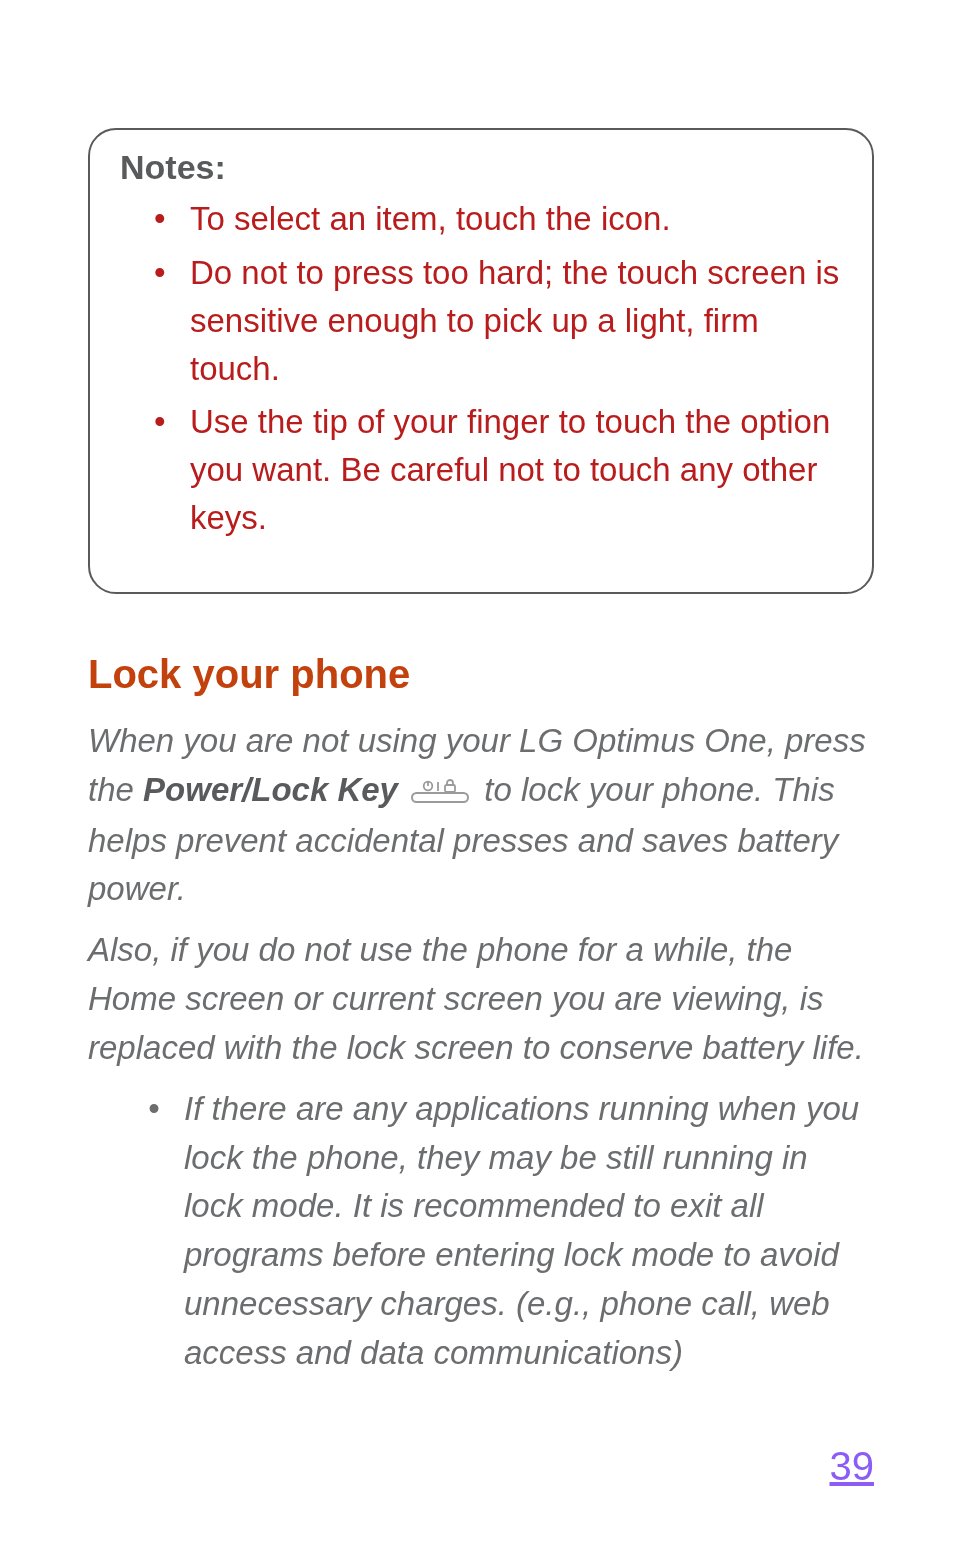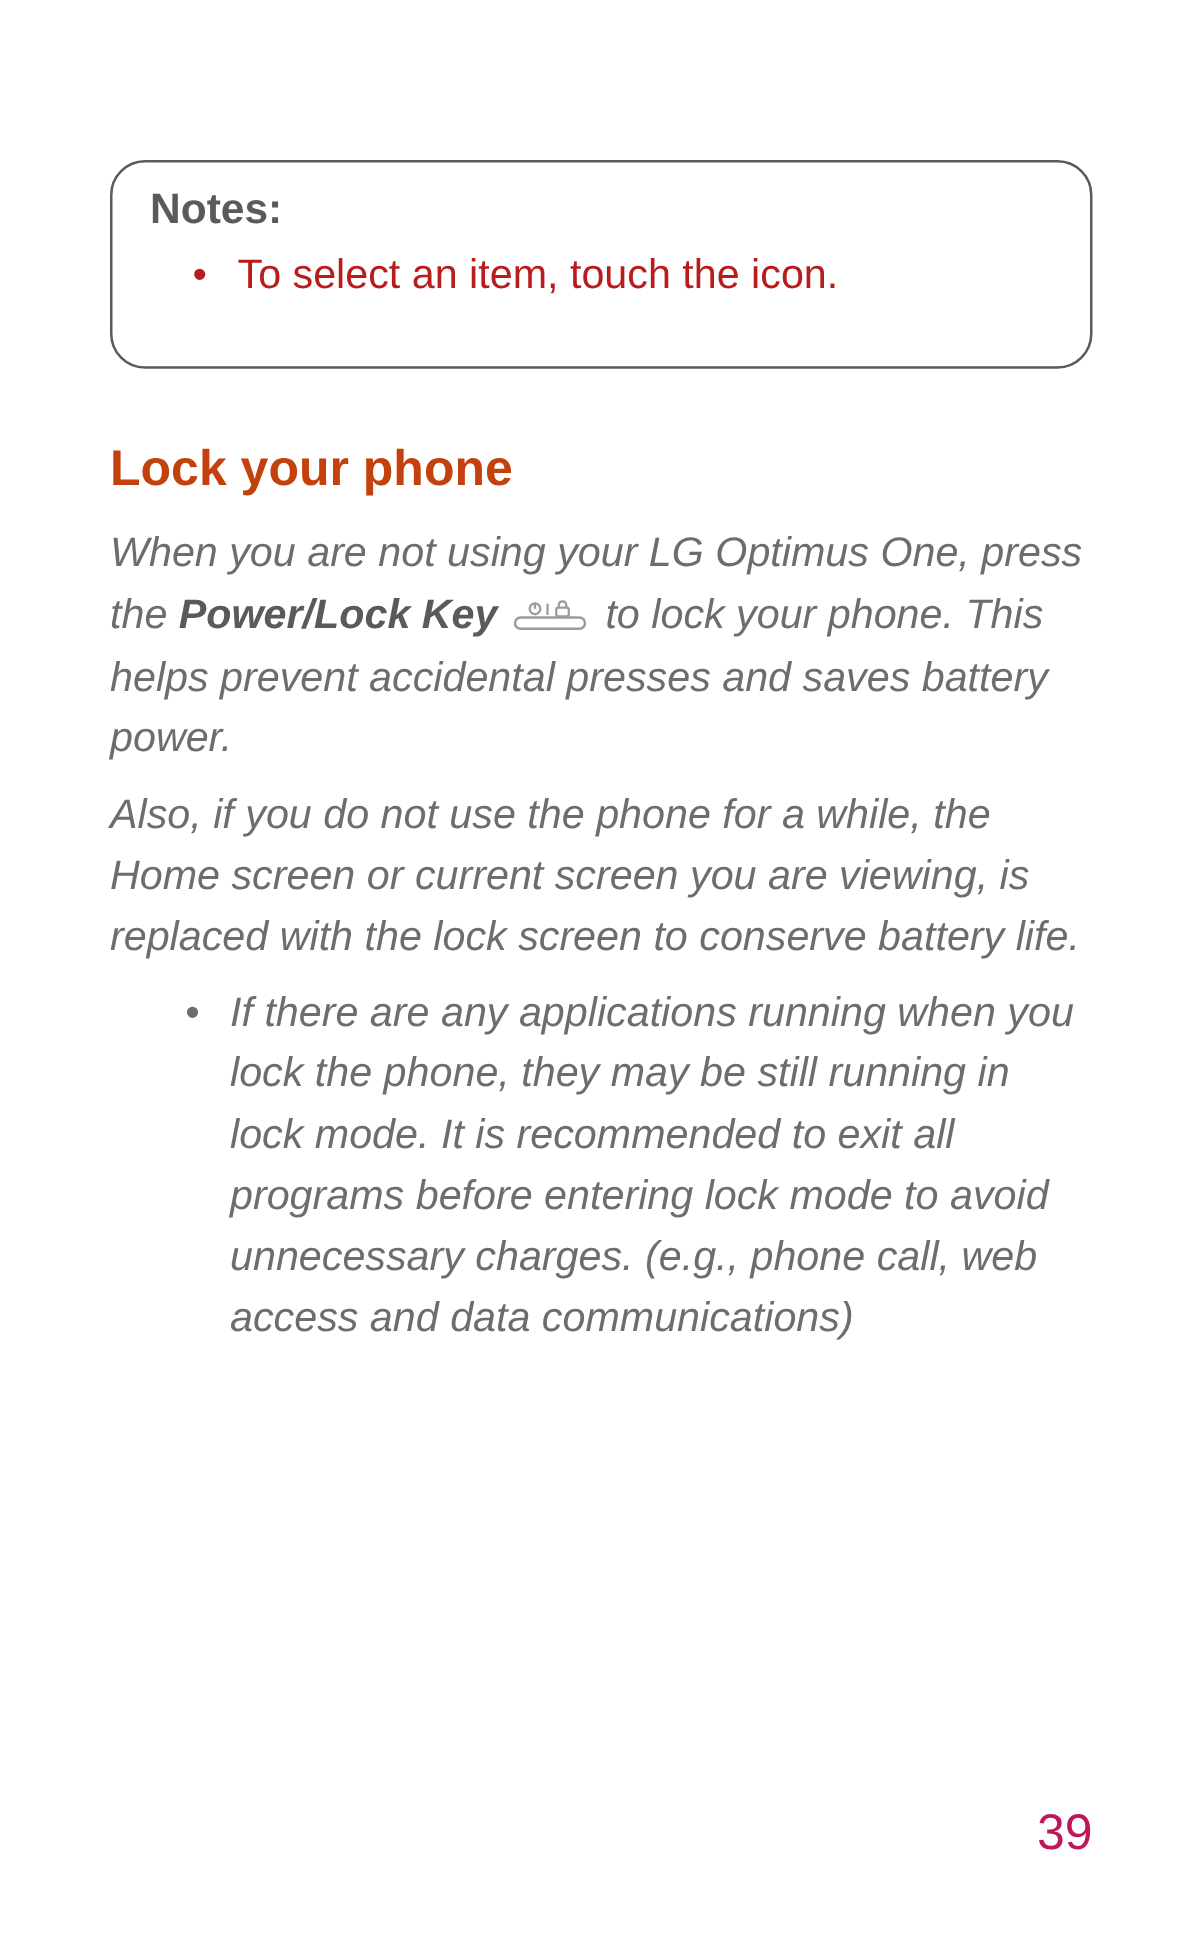--- a/index.html
+++ b/index.html
@@ -78,30 +78,33 @@
     position: absolute;
     left: 60px;
     top: 0;
     font-size: 33px;
   }
   .pagenum {
     position: absolute;
     right: 80px;
     bottom: 68px;
     font-size: 40px;
-    color: #be185d;
+    color: #8b5cf6;
+    text-decoration: underline;
   }
 </style>
 </head>
 <body>
 
 <div class="notes-box">
   <div class="notes-title">Notes:</div>
   <ul class="notes-list">
     <li>To select an item, touch the icon.</li>
+    <li>Do not to press too hard; the touch screen is sensitive enough to pick up a light, firm touch.</li>
+    <li>Use the tip of your finger to touch the option you want. Be careful not to touch any other keys.</li>
   </ul>
 </div>
 
 <div class="section-heading">Lock your phone</div>
 
 <p class="para">
   <span>When you are not using your LG Optimus One, press the </span><span class="bold-inline">Power/Lock Key</span>
   <span class="keyicon" aria-label="power-lock-key-icon">
     <svg width="58" height="24" viewBox="0 0 58 24">
       <rect x="1" y="14" width="56" height="9" rx="4.5" fill="none" stroke="#9a9b9c" stroke-width="2"></rect>

